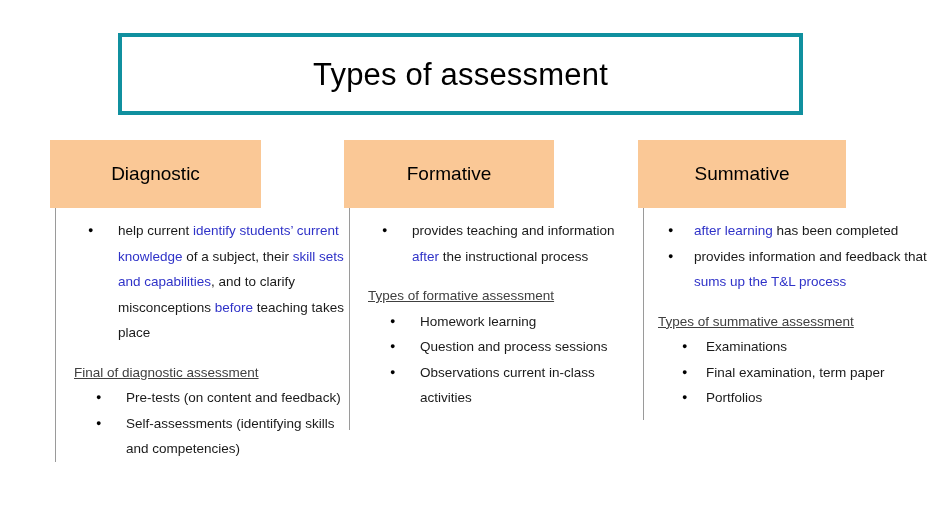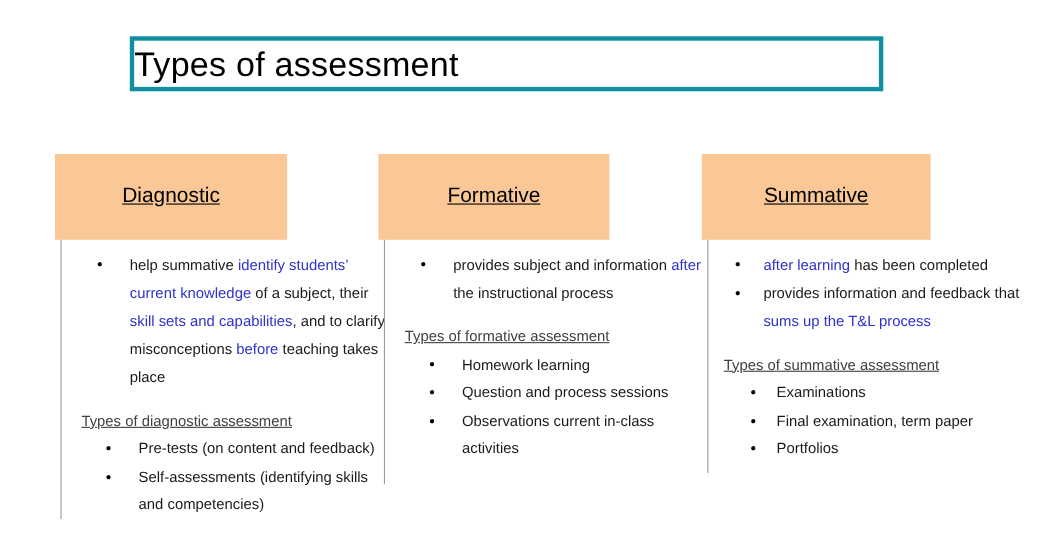--- a/index.html
+++ b/index.html
@@ -14,27 +14,27 @@
     overflow: hidden;
     position: relative;
   }
 
   
   .title-box {
     position: absolute;
     left: 118px;
     top: 33px;
     width: 685px;
-    height: 50px;
+    height: 82px;
     box-sizing: border-box;
     border: 4px solid #10909f;
     background: #ffffff;
     display: flex;
     align-items: center;
-    justify-content: flex-start;
+    justify-content: center;
   }
   .title-text {
     font-size: 31px;
     color: #000000;
     letter-spacing: 0.2px;
     line-height: 1;
   }
 
   
   .columns {
@@ -45,27 +45,26 @@
   }
   .column {
     position: absolute;
     top: 0;
   }
   .col-0 { left: 50px;  width: 300px; }
   .col-1 { left: 344px; width: 300px; }
   .col-2 { left: 638px; width: 305px; }
 
   .col-header {
-    height: 78px;
+    height: 68px;
     background: #fac896;
     display: flex;
     align-items: center;
     justify-content: center;
     box-sizing: border-box;
-    text-decoration: underline;
   }
   .col-0 .col-header { width: 211px; }
   .col-1 .col-header { width: 210px; }
   .col-2 .col-header { width: 208px; }
 
   .col-header-text {
     font-size: 19px;
     color: #000000;
   }
 
@@ -144,39 +143,39 @@
 
 <div class="columns">
 
   <div class="column col-0">
     <div class="col-header">
       <span class="col-header-text">Diagnostic</span>
     </div>
     <div class="col-body">
       <div class="col-content">
         <ul class="bullets">
-          <li><span>help summative </span><span class="hl">identify students’ current knowledge</span><span> of a subject, their </span><span class="hl">skill sets and capabilities</span><span>, and to clarify misconceptions </span><span class="hl">before</span><span> teaching takes place</span></li>
-        </ul>
-        <div class="sub-heading">Types of diagnostic assessment</div>
+          <li><span>help current </span><span class="hl">identify students’ current knowledge</span><span> of a subject, their </span><span class="hl">skill sets and capabilities</span><span>, and to clarify misconceptions </span><span class="hl">before</span><span> teaching takes place</span></li>
+        </ul>
+        <div class="sub-heading">Final of diagnostic assessment</div>
         <ul class="bullets tight">
           <li>Pre-tests (on content and feedback)</li>
           <li>Self-assessments (identifying skills and competencies)</li>
         </ul>
       </div>
     </div>
   </div>
 
   <div class="column col-1">
     <div class="col-header">
       <span class="col-header-text">Formative</span>
     </div>
     <div class="col-body">
       <div class="col-content">
         <ul class="bullets">
-          <li><span>provides subject and information </span><span class="hl">after</span><span> the instructional process</span></li>
+          <li><span>provides teaching and information </span><span class="hl">after</span><span> the instructional process</span></li>
         </ul>
         <div class="sub-heading">Types of formative assessment</div>
         <ul class="bullets tight">
           <li>Homework learning</li>
           <li>Question and process sessions</li>
           <li>Observations current in-class activities</li>
         </ul>
       </div>
     </div>
   </div>

